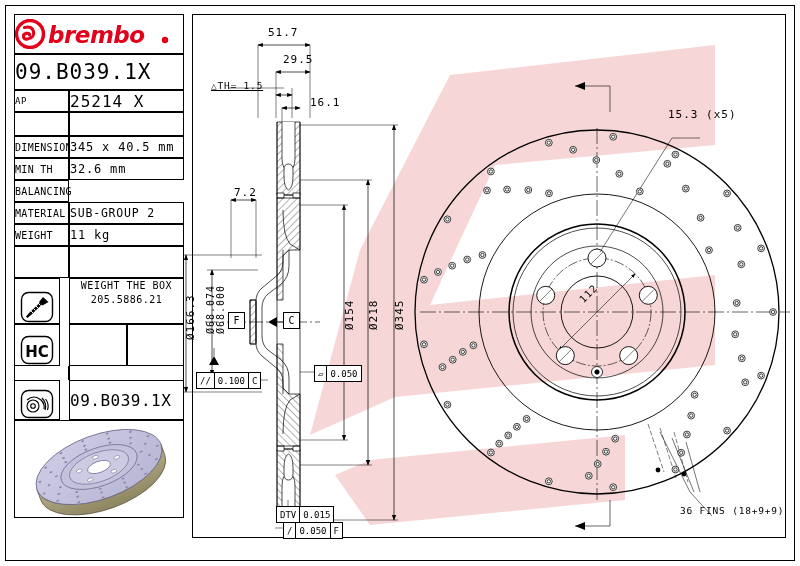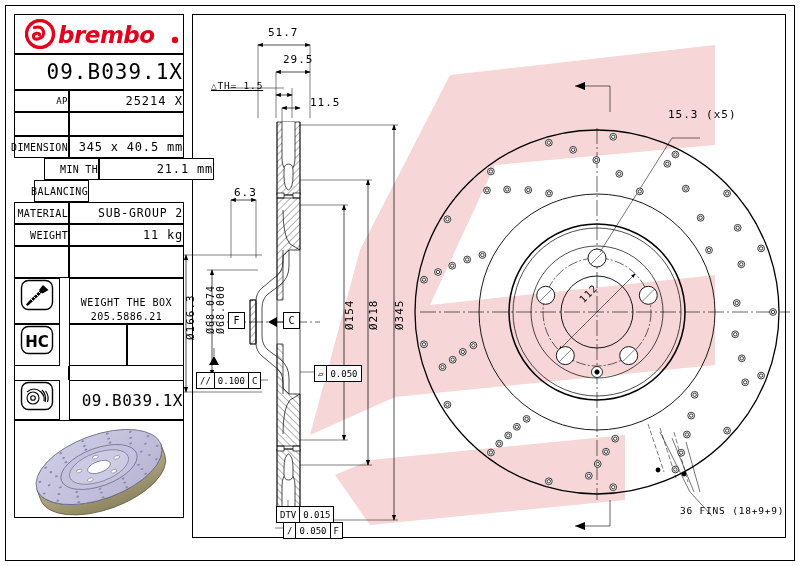--- a/index.html
+++ b/index.html
@@ -9,39 +9,39 @@
   
   #watermark{position:absolute;left:195px;top:5px;width:600px;height:556px;overflow:hidden;pointer-events:none;}
   #watermark svg{position:absolute;left:0;top:0;}
 
   
   .frame{position:absolute;border:1px solid #000;box-sizing:border-box;}
   #outer-frame{left:5px;top:5px;width:790px;height:556px;}
   #right-panel{left:192px;top:14px;width:594px;height:524px;border:1px solid #000;box-sizing:border-box;position:absolute;background:transparent;}
 
   
-  .cell{position:absolute;box-sizing:border-box;border:1px solid #000;display:flex;align-items:center;justify-content:flex-end;
+  .cell{position:absolute;box-sizing:border-box;border:1px solid #000;display:flex;align-items:center;justify-content:flex-start;
         font-family:"DejaVu Sans Mono","Liberation Mono",monospace;background:#fff;}
   .logo-cell{left:14px;top:14px;width:170px;height:40px;border:1px solid #000;}
   .code-cell{left:14px;top:54px;width:170px;height:36px;}
   .code-cell span{font-size:21px;letter-spacing:1px;font-weight:500;}
   .ap-label{left:14px;top:90px;width:55px;height:22px;font-size:9px;letter-spacing:.5px;}
-  .ap-val{left:69px;top:90px;width:115px;height:22px;font-size:12px;letter-spacing:1px;}
+  .ap-val{left:69px;top:90px;width:115px;height:22px;font-size:16px;letter-spacing:1px;}
   .blank-l{left:14px;top:112px;width:55px;height:24px;}
   .blank-r{left:69px;top:112px;width:115px;height:24px;}
 
   .spec-l{left:14px;width:55px;height:22px;font-size:10px;letter-spacing:.3px;}
   .spec-r{left:69px;width:115px;height:22px;font-size:12px;letter-spacing:.8px;}
-  .r1{top:136px;} .r2{top:158px;margin-left:30px;} .r3{top:180px;margin-left:20px;} .r4{top:202px;} .r5{top:224px;}
+  .r1{top:136px;} .r2{top:158px;} .r3{top:180px;} .r4{top:202px;} .r5{top:224px;}
   .spec-r.r3 span,.spec-r.r4 span{font-size:11.5px;}
 
   .blank2-l{left:14px;top:246px;width:55px;height:32px;}
   .blank2-r{left:69px;top:246px;width:115px;height:32px;}
 
-  .icon-cell{left:14px;width:46px;display:flex;align-items:flex-start;justify-content:center;}
+  .icon-cell{left:14px;width:46px;display:flex;align-items:flex-end;justify-content:center;}
   .ic1{top:278px;height:46px;}
   .ic2{top:324px;height:42px;}
   .ic3{top:380px;height:40px;}
 
   .box-text{left:69px;top:278px;width:115px;height:46px;flex-direction:column;font-size:10px;line-height:1.35;letter-spacing:.5px;}
   .hc-blank1{left:69px;top:324px;width:58px;height:42px;}
   .hc-blank2{left:127px;top:324px;width:57px;height:42px;}
   .gap-l{left:14px;top:366px;width:55px;height:14px;border-top:none;border-bottom:none;}
   .gap-r{left:69px;top:366px;width:115px;height:14px;border-top:none;border-bottom:none;}
   .code2{left:69px;top:380px;width:115px;height:40px;font-size:16px;letter-spacing:.5px;}
@@ -354,22 +354,22 @@
         <circle cx="639.8" cy="191.4" r="3.4"></circle>
         <circle cx="639.8" cy="191.4" r="1.7" fill="#fff"></circle>
         <circle cx="709.0" cy="250.1" r="3.4"></circle>
         <circle cx="709.0" cy="250.1" r="1.7" fill="#fff"></circle>
       </g>
   </svg>
 
   <div class="lbl" style="left:268px;top:26px;">51.7</div>
   <div class="lbl" style="left:283px;top:53px;">29.5</div>
   <div class="lbl small" style="left:211px;top:80px;text-decoration:underline;">△TH= 1.5</div>
-  <div class="lbl" style="left:310px;top:96px;">11.5</div>
-  <div class="lbl" style="left:234px;top:186px;">6.3</div>
+  <div class="lbl" style="left:310px;top:96px;">16.1</div>
+  <div class="lbl" style="left:234px;top:186px;">7.2</div>
 
   <div class="lbl vert" style="left:184px;top:340px;">Ø166.3</div>
   <div class="lbl vert" style="left:205px;top:334px;font-size:10px;">Ø68.074</div>
   <div class="lbl vert" style="left:215px;top:334px;font-size:10px;">Ø68.000</div>
 
   <div class="lbl vert" style="left:343px;top:330px;">Ø154</div>
   <div class="lbl vert" style="left:367px;top:330px;">Ø218</div>
   <div class="lbl vert" style="left:393px;top:330px;">Ø345</div>
 
   <div class="datum" style="left:228px;top:312px;">F</div>
@@ -426,21 +426,21 @@
     <span>DIMENSION</span>
     </div>
   <div class="cell spec-r r1">
     <span>345 x 40.5 mm</span>
     </div>
 
   <div class="cell spec-l r2">
     <span>MIN TH</span>
     </div>
   <div class="cell spec-r r2">
-    <span>21.1 mm</span>
+    <span>32.6 mm</span>
     </div>
 
   <div class="cell spec-l r3">
     <span>BALANCING</span>
     </div>
 
   <div class="cell spec-l r4">
     <span>MATERIAL</span>
     </div>
   <div class="cell spec-r r4">

